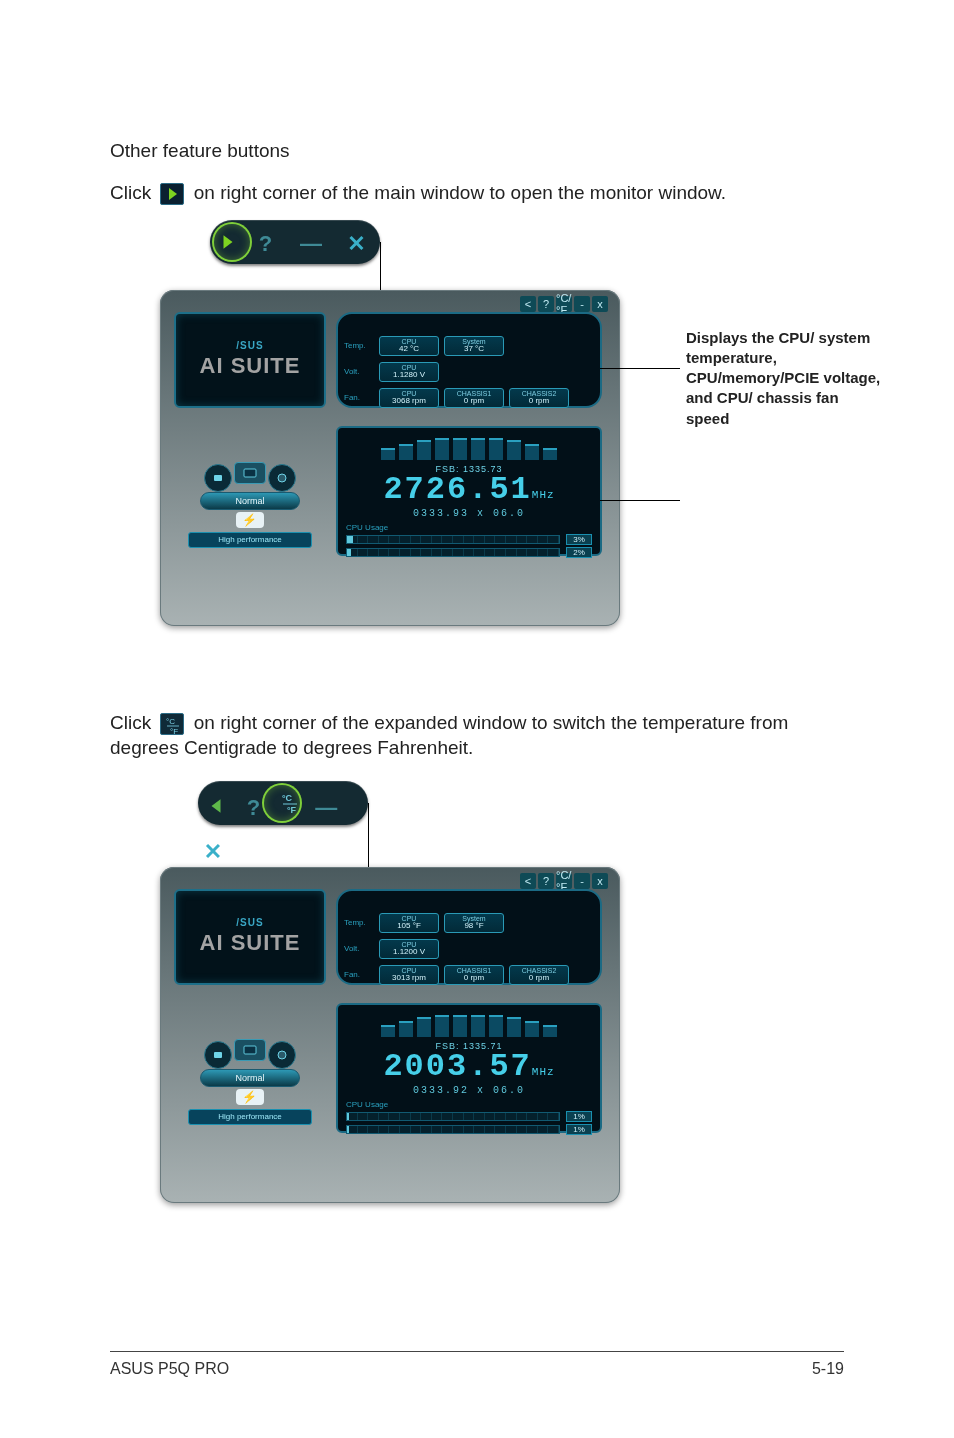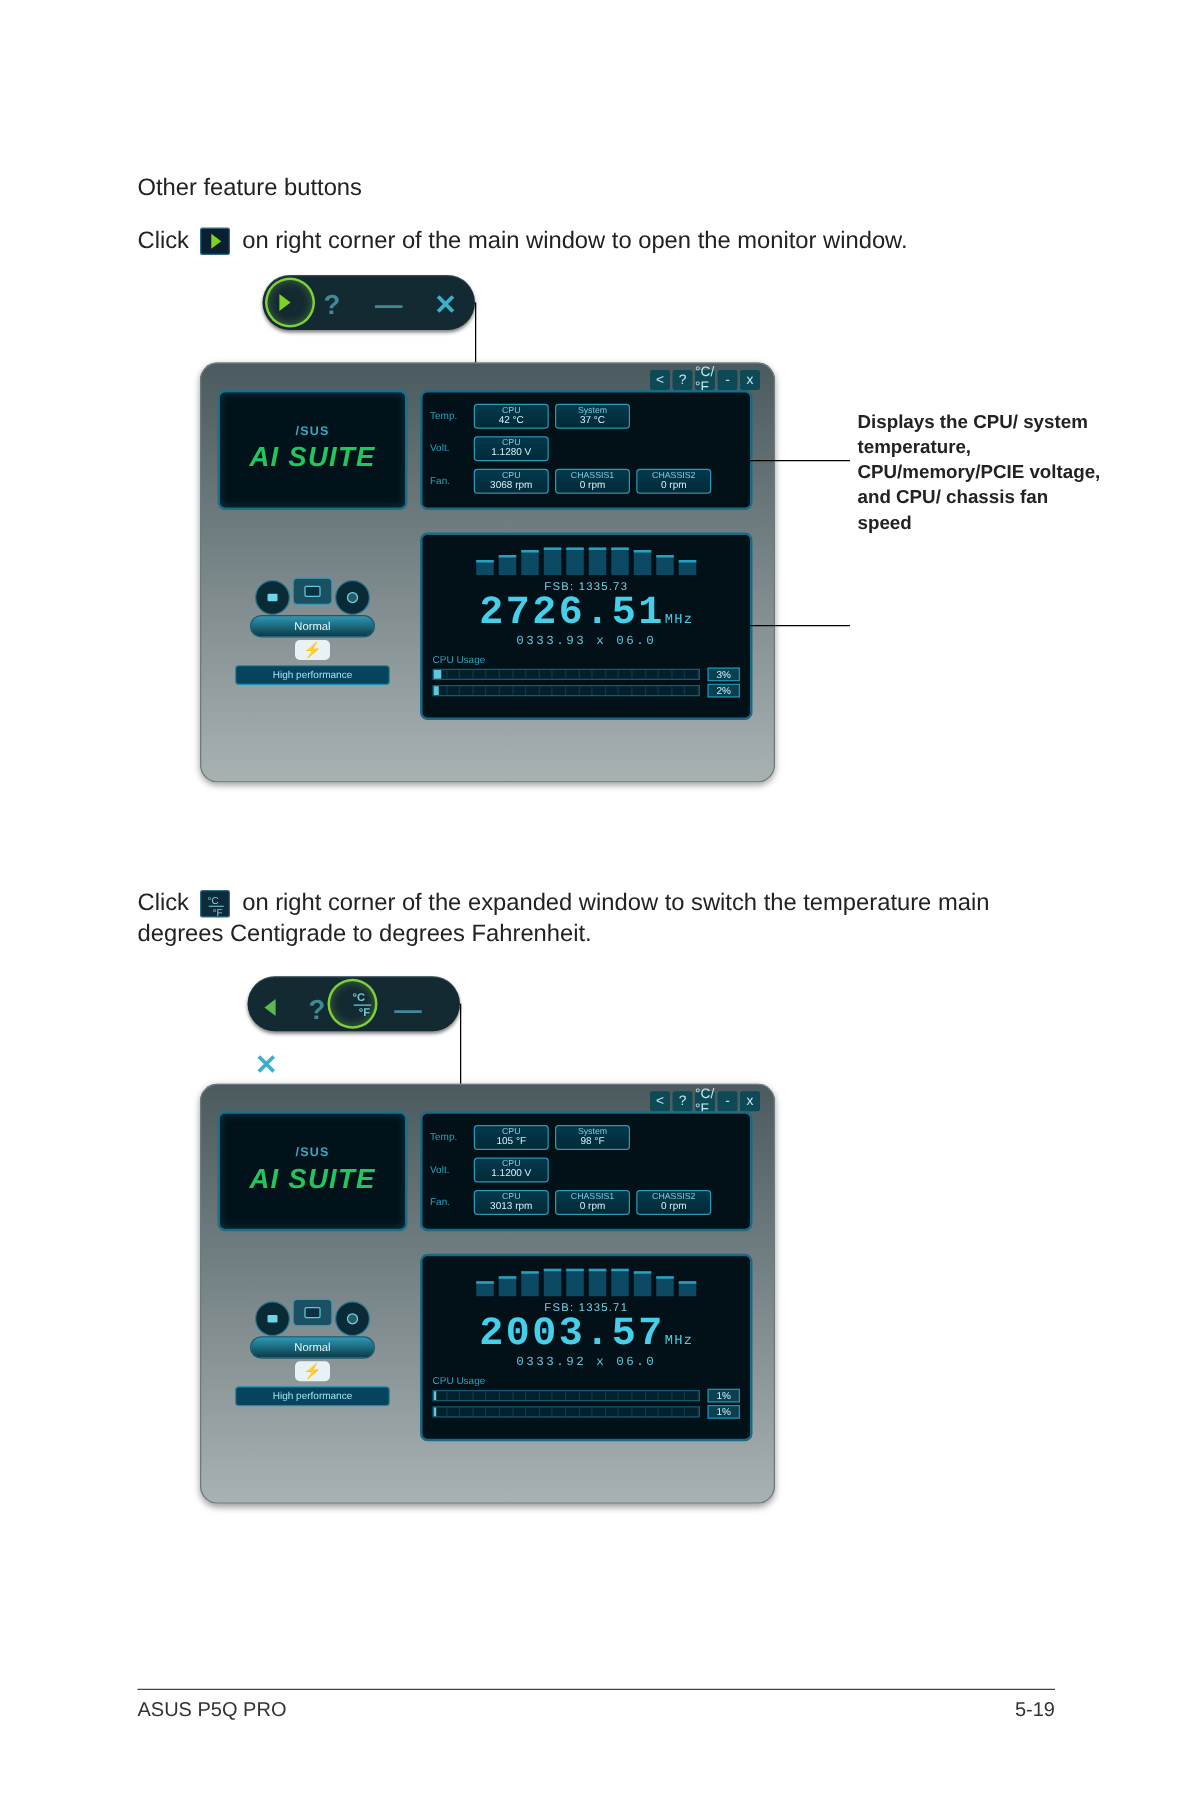--- a/index.html
+++ b/index.html
@@ -38,42 +38,42 @@
   
   .monitor { position:absolute; left:0; width:460px; height:336px; background:linear-gradient(#4a5a5e,#a9b2b3); border-radius:14px; padding:14px 12px 12px 12px; box-shadow:inset 0 0 0 1px #6a7a7e, 0 2px 6px rgba(0,0,0,0.4); }
   .monitor.first { top:70px; }
   .monitor.second { top:86px; }
   .monitor-inner { position:relative; width:100%; height:100%; }
   .mini-ctl { position:absolute; right:0; top:-8px; height:16px; display:flex; gap:2px; }
   .mini-ctl span { display:inline-flex; align-items:center; justify-content:center; width:16px; height:16px; font-size:11px; background:#0e4a56; color:#bfe9f2; border-radius:2px; }
   .left-pane { position:absolute; left:2px; top:8px; width:152px; }
   .brand-box { width:152px; height:96px; background:#02121a; border-radius:6px; border:2px solid #1d6f89; box-shadow:inset 0 0 8px #0b3a48; display:flex; flex-direction:column; align-items:center; justify-content:center; color:#69d2ef; }
   .brand-box .asus { font-size:10px; letter-spacing:1px; color:#3aa7c5; margin-bottom:2px; font-weight:bold; }
-  .brand-box .ai { font-size:22px; font-weight:900; letter-spacing:1px; font-style:italic; font-family: Impact, 'Arial Black', sans-serif; color:#22c55e;text-align:center; }
+  .brand-box .ai { font-size:22px; font-weight:900; letter-spacing:1px; font-family: Impact, 'Arial Black', sans-serif; color:#a3a3a3;text-align:center; }
   .perf-widget { margin-top:46px; width:152px; height:92px; position:relative; }
   .perf-dial { position:absolute; left:26px; top:0; width:100px; height:52px; }
   .perf-knob { position:absolute; top:10px; width:28px; height:28px; background:#0a2a36; border-radius:50%; border:1px solid #2a7a90; display:flex; align-items:center; justify-content:center; }
   .perf-knob.left { left:4px; }
   .perf-knob.right { right:4px; }
   .perf-center { position:absolute; left:34px; top:8px; width:32px; height:22px; background:#1a5062; border-radius:4px; border:1px solid #3a9ab4; display:flex; align-items:center; justify-content:center; color:#cfeff8; font-size:8px; }
   .perf-bar { position:absolute; left:26px; top:38px; width:100px; height:18px; background:linear-gradient(#2d98b4,#0b3a48); border-radius:9px; border:1px solid #1a5a70; display:flex; align-items:center; justify-content:center; color:#e8f8fc; font-size:9px; }
   .perf-bolt { position:absolute; left:62px; top:58px; width:28px; height:16px; background:#e8f2f6; border-radius:4px; display:flex; align-items:center; justify-content:center; color:#d68a00; font-size:12px; }
   .perf-label { position:absolute; left:14px; top:78px; width:124px; height:16px; background:#07435c; border:1px solid #1a90b0; border-radius:3px; display:flex; align-items:center; justify-content:center; color:#9de6f6; font-size:8px; }
 
   .right-pane { position:absolute; left:164px; top:8px; width:266px; }
-  .sensor-box { width:266px; height:96px; background:#021018; border-radius:6px; border:2px solid #1b6a84; padding:6px 6px 6px 6px; }
+  .sensor-box { width:266px; height:96px; background:#021018; border-radius:16px; border:2px solid #1b6a84; padding:19px 6px 6px 6px; }
   .sensor-row { display:flex; align-items:center; height:26px; gap:5px; }
   .sensor-row .lbl { width:30px; font-size:8px; color:#2aa0be; }
   .pill { height:20px; border:1px solid #2a9ab6; border-radius:3px; background:linear-gradient(#03394c,#022a38); display:flex; flex-direction:column; align-items:center; justify-content:flex-start; color:#a8e2f0; font-size:7px; line-height:1; padding:1px 3px; }
   .pill .ph { font-size:7px; color:#7ccce0; }
   .pill .pv { font-size:8px; color:#d2f2fa; }
   .pill.w1 { width:60px; }
   .pill.w2 { width:60px; }
 
-  .freq-box { margin-top:18px; width:266px; height:150px; background:#021018; border-radius:6px; border:2px solid #1b6a84; padding:8px 8px 21px 8px; position:relative; }
+  .freq-box { margin-top:18px; width:266px; height:130px; background:#021018; border-radius:6px; border:2px solid #1b6a84; padding:8px 8px 21px 8px; position:relative; }
   .histo { height:24px; display:flex; gap:4px; align-items:flex-end; justify-content:center; padding:0 8px; }
   .histo span { width:14px; background:#0b4a62; border-top:2px solid #2aa0c0; }
   .fsb-line { text-align:center; color:#6fd4e8; font-size:9px; margin-top:4px; letter-spacing:1px; }
   .big-freq { text-align:center; color:#46cfe9; font-family:'Courier New',monospace; font-size:32px; font-weight:bold; letter-spacing:2px; line-height:1; margin-top:0px; }
   .big-freq .unit { font-size:11px; font-weight:normal; letter-spacing:1px; }
   .sub-freq { text-align:center; color:#5fc8dc; font-size:10px; letter-spacing:2px; margin-top:2px; font-family:'Courier New',monospace; }
   .cpu-usage-lbl { color:#2aa0be; font-size:8px; margin-top:4px; }
   .usage-row { display:flex; align-items:center; gap:6px; margin-top:2px; }
   .usage-bar { flex:1; height:9px; background:#04202c; border:1px solid #115a72; position:relative; }
   .usage-bar .ticks { position:absolute; inset:0; display:flex; }
@@ -284,21 +284,21 @@
 
   <div class="para" style="margin-top:40px">
     <span>Click </span>
     <span class="inline-icon temp">
       <svg width="20" height="20" viewBox="0 0 20 20">
         <text x="3" y="9" font-size="8" fill="#7fd3e8" font-family="Arial">°C</text>
         <line x1="4" y1="11" x2="16" y2="11" stroke="#7fd3e8" stroke-width="0.8"></line>
         <text x="7" y="19" font-size="8" fill="#7fd3e8" font-family="Arial">°F</text>
       </svg>
     </span>
-    <span> on right corner of the expanded window to switch the temperature main degrees Centigrade to degrees Fahrenheit.</span>
+    <span> on right corner of the expanded window to switch the temperature from degrees Centigrade to degrees Fahrenheit.</span>
   </div>
 
   <div class="fig-wrap second">
     <div class="zoom-strip second">
       <div class="zoom-highlight"></div>
       <span class="seg zoom-seg-arrow" style="color:#3a9a46">
         <svg width="18" height="18" viewBox="0 0 16 16">
             <polygon points="12,2 4,8 12,14" fill="#5fb84a"></polygon>
           </svg>
       </span>

